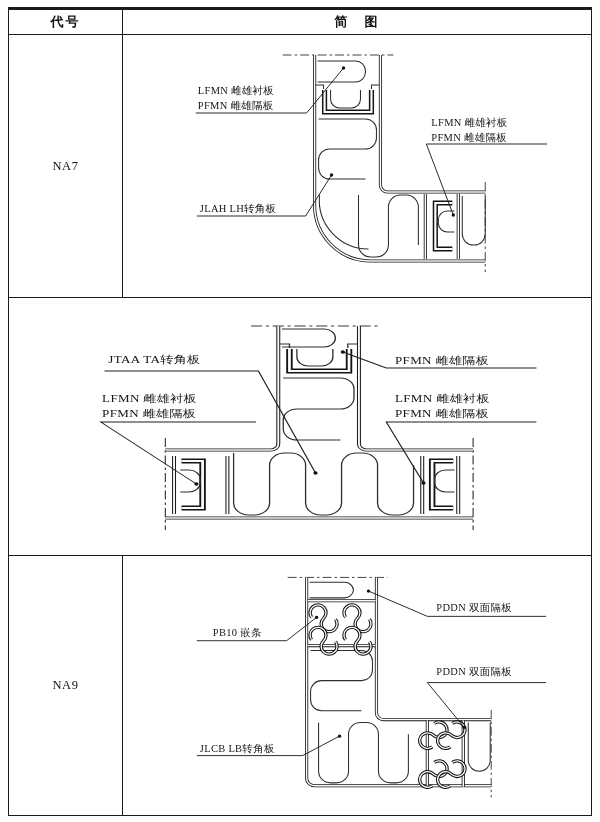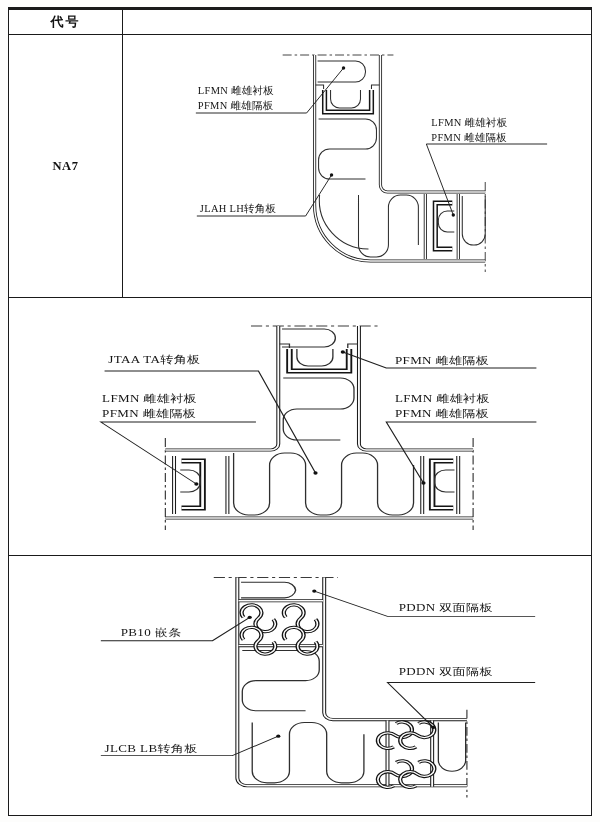--- a/index.html
+++ b/index.html
@@ -5,21 +5,21 @@
   html,body{margin:0;padding:0;background:#e8e8e8;}
   .page{position:relative;width:600px;height:822px;background:#fdfdfc;
         font-family:"Liberation Serif","DejaVu Serif",serif;color:#111;overflow:hidden;}
   .tbl{position:absolute;left:8px;top:7px;width:584px;height:809px;
        box-sizing:border-box;border:1.6px solid #1a1a1a;border-top-width:3px;
        display:flex;flex-direction:column;background:#fff;}
   .hdr{display:flex;height:24px;border-bottom:1.4px solid #1a1a1a;flex:none;}
   .row{display:flex;border-bottom:1.4px solid #1a1a1a;flex:none;}
   .row:last-child{border-bottom:none;flex:1;}
   .code-col{width:113px;flex:none;border-right:1.4px solid #1a1a1a;
-            display:flex;align-items:center;justify-content:center;font-weight:bold;}
+            display:flex;align-items:center;justify-content:center;}
   .diag-col{flex:1;position:relative;display:flex;align-items:center;justify-content:center;}
   .hdr .code-col,.hdr .diag-col{font-size:13px;font-weight:bold;letter-spacing:2px;}
   .code-txt{font-size:12.5px;letter-spacing:0.5px;}
   .dsvg{position:absolute;left:0;top:0;width:100%;height:100%;}
   
   .dl{stroke:#1b1b1b;stroke-width:3.2;fill:none;}
   .dlw{stroke:#fcfcfc;stroke-width:1.5;fill:none;}
   .jt{stroke:#141414;stroke-width:5.2;fill:none;}
   .jtw{stroke:#fcfcfc;stroke-width:2.2;fill:none;}
   .cl{stroke:#141414;stroke-width:3.4;fill:none;}
@@ -34,20 +34,23 @@
 </head>
 <body>
 
 <div class="page">
  <div class="tbl">
 
   <div class="hdr">
     <div class="code-col">
       <span>代号</span>
     </div>
+    <div class="diag-col">
+      <span>简　图</span>
+    </div>
   </div>
 
   <div class="row" style="height:262px">
     <div class="code-col">
       <span class="code-txt">NA7</span>
     </div>
     <div class="diag-col">
       <svg class="dsvg" viewBox="0 0 469 262" preserveAspectRatio="none">
         <g>
           <path class="dd" d="M 160 20 H 271"></path>
@@ -151,20 +154,23 @@
           <text class="lbl" x="311" y="104">LFMN  雌雄衬板</text>
           <text class="lbl" x="311" y="119">PFMN  雌雄隔板</text>
           <path class="ld" d="M 425 124 H 304 L 334 185"></path>
           <circle class="dot" cx="334" cy="185" r="1.7"></circle>
         </g>
       </svg>
     </div>
   </div>
 
   <div class="row" style="height:266px">
+    <div class="code-col">
+      <span class="code-txt">NA9</span>
+    </div>
     <div class="diag-col">
       <svg class="dsvg" viewBox="0 0 469 266" preserveAspectRatio="none">
         <defs>
           <path id="sclip" d="M 1 15 a 8 8 0 1 1 12 1 a 8 8 0 1 0 12 1"></path>
         </defs>
         <g>
           <path class="dd" d="M 165 22 H 265"></path>
           <path class="dd" d="M 369 158 V 248"></path>
         </g>
         <g>

